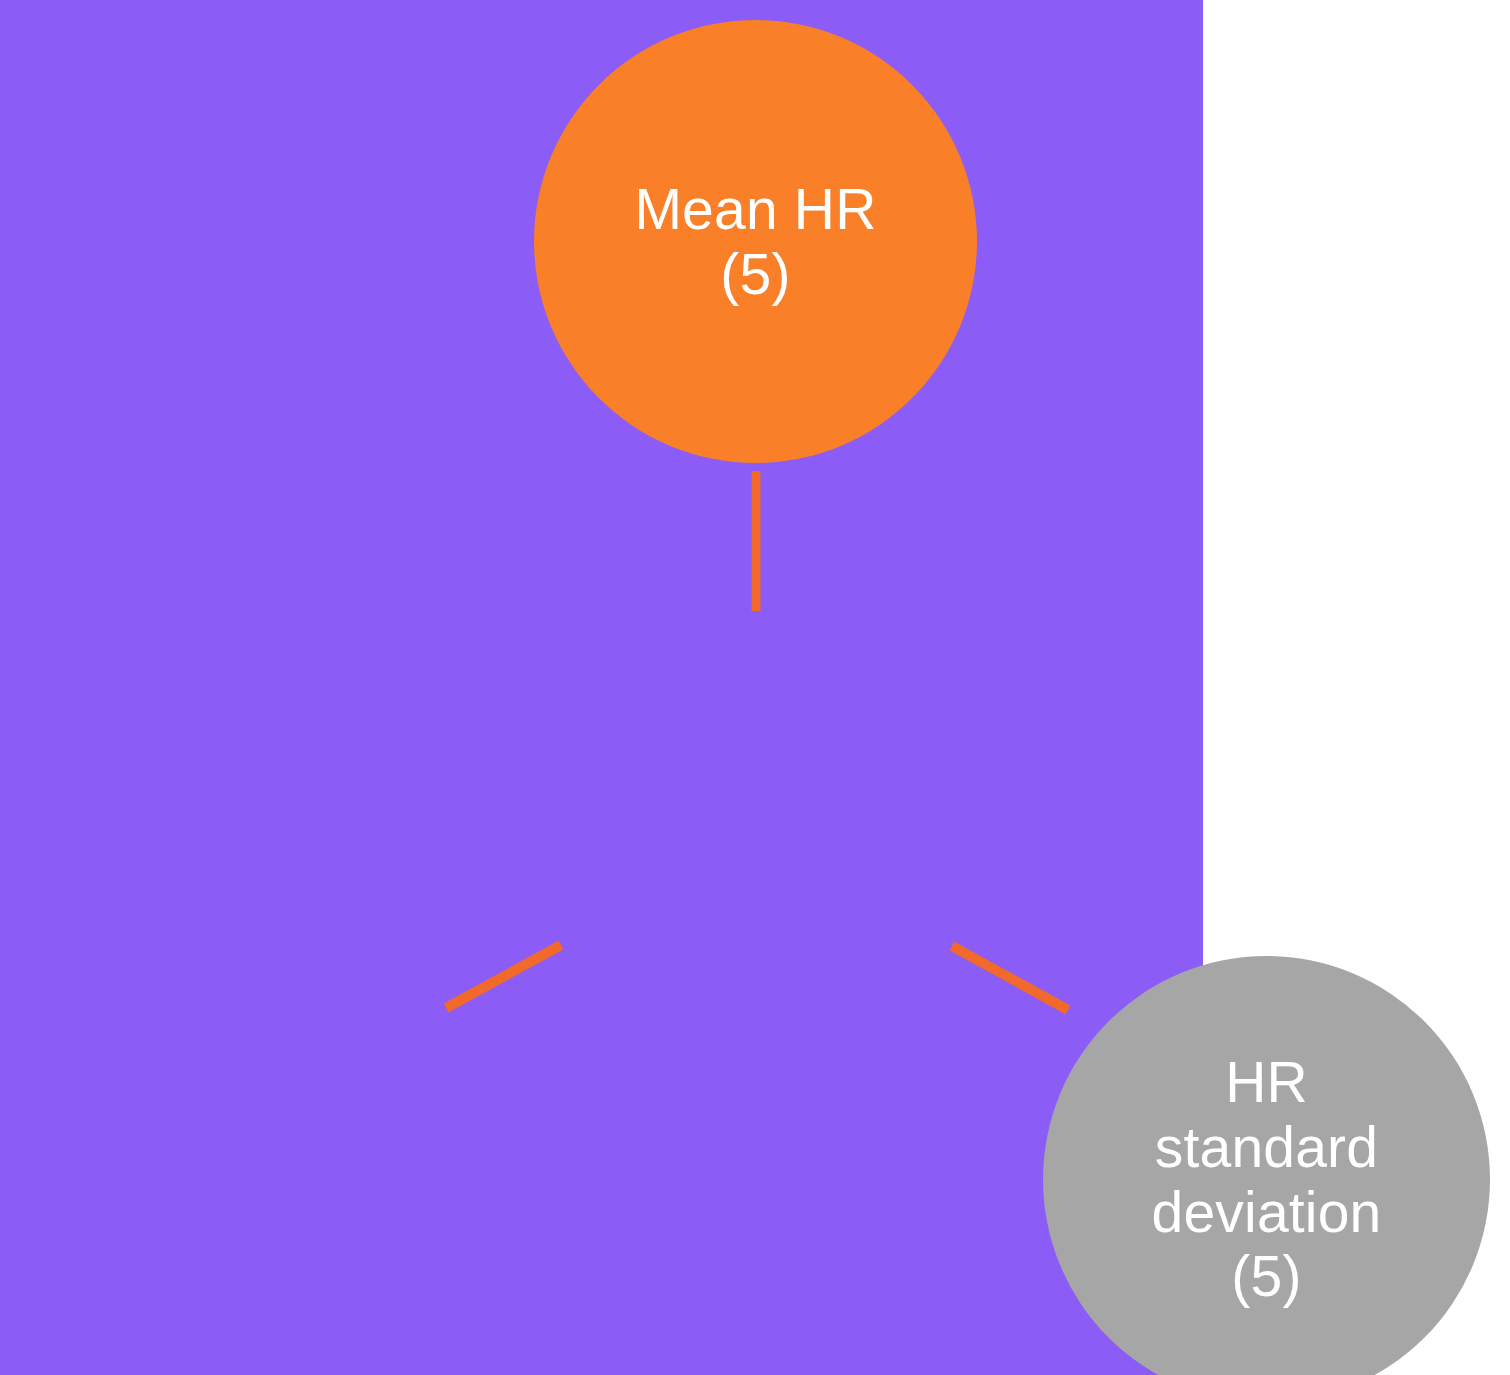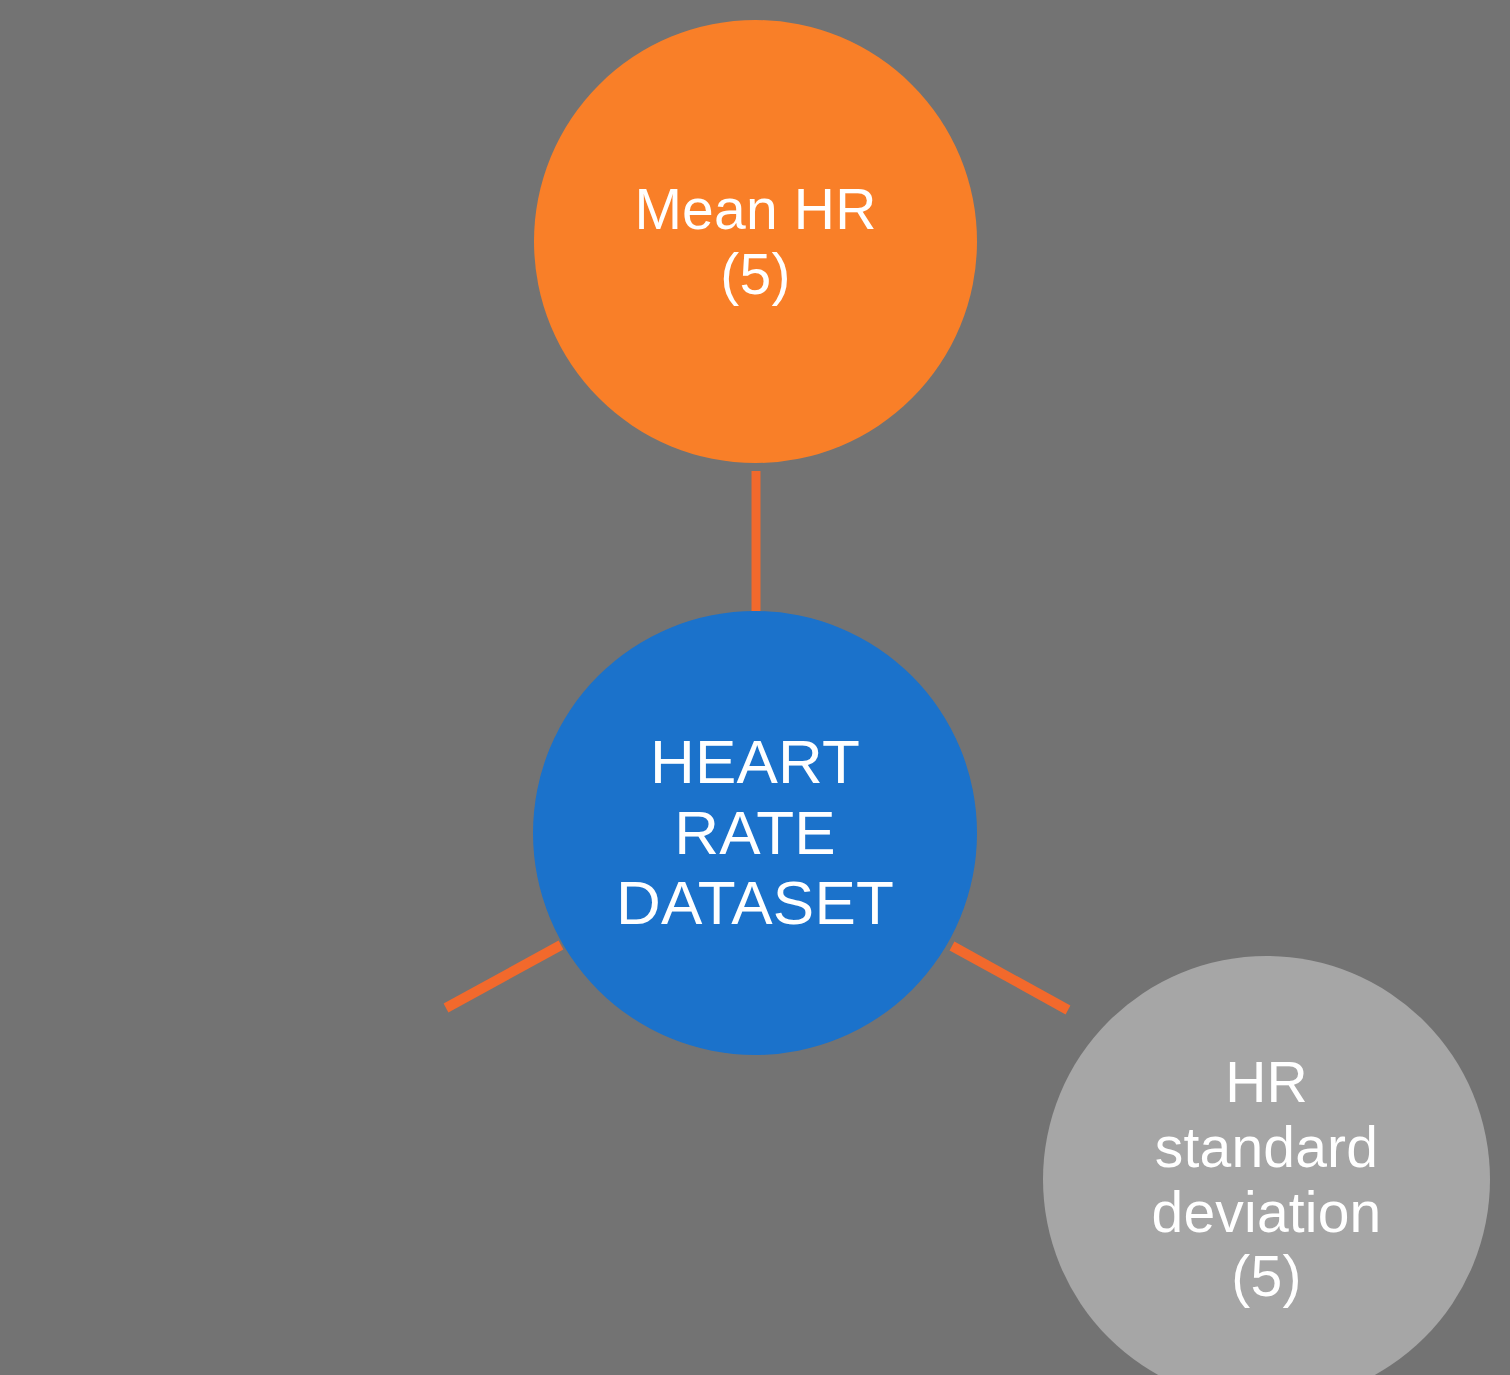--- a/index.html
+++ b/index.html
@@ -8,23 +8,23 @@
     background: #ffffff;
   }
   body {
     width: 1510px;
     height: 1375px;
     overflow: hidden;
     font-family: "Liberation Sans", sans-serif;
   }
   #diagram-root {
     position: relative;
-    width: 1510px;
+    width: 1203px;
     height: 1375px;
-    background: #737373;
+    background: #8b5cf6;
   }
   .connector-layer {
     position: absolute;
     left: 0;
     top: 0;
     width: 1510px;
     height: 1375px;
     pointer-events: none;
   }
   .node {
@@ -92,25 +92,20 @@
     <line x1="756" y1="471" x2="756" y2="611" stroke="#F2692C" stroke-width="9" stroke-linecap="butt"></line>
     <line x1="561" y1="945" x2="446" y2="1008" stroke="#F2692C" stroke-width="10" stroke-linecap="butt"></line>
     <line x1="952" y1="946" x2="1068" y2="1010" stroke="#F2692C" stroke-width="10" stroke-linecap="butt"></line>
   </svg>
 
   <div class="node" id="node-mean-hr">
     <span class="node-label">Mean HR
 (5)</span>
   </div>
 
-  <div class="node" id="node-center">
-    <span class="node-label">HEART
-RATE
-DATASET</span>
-  </div>
 
 
   <div class="node" id="node-hr-standard-deviation">
     <span class="node-label">HR
 standard
 deviation
 (5)</span>
   </div>
 
 </div>

